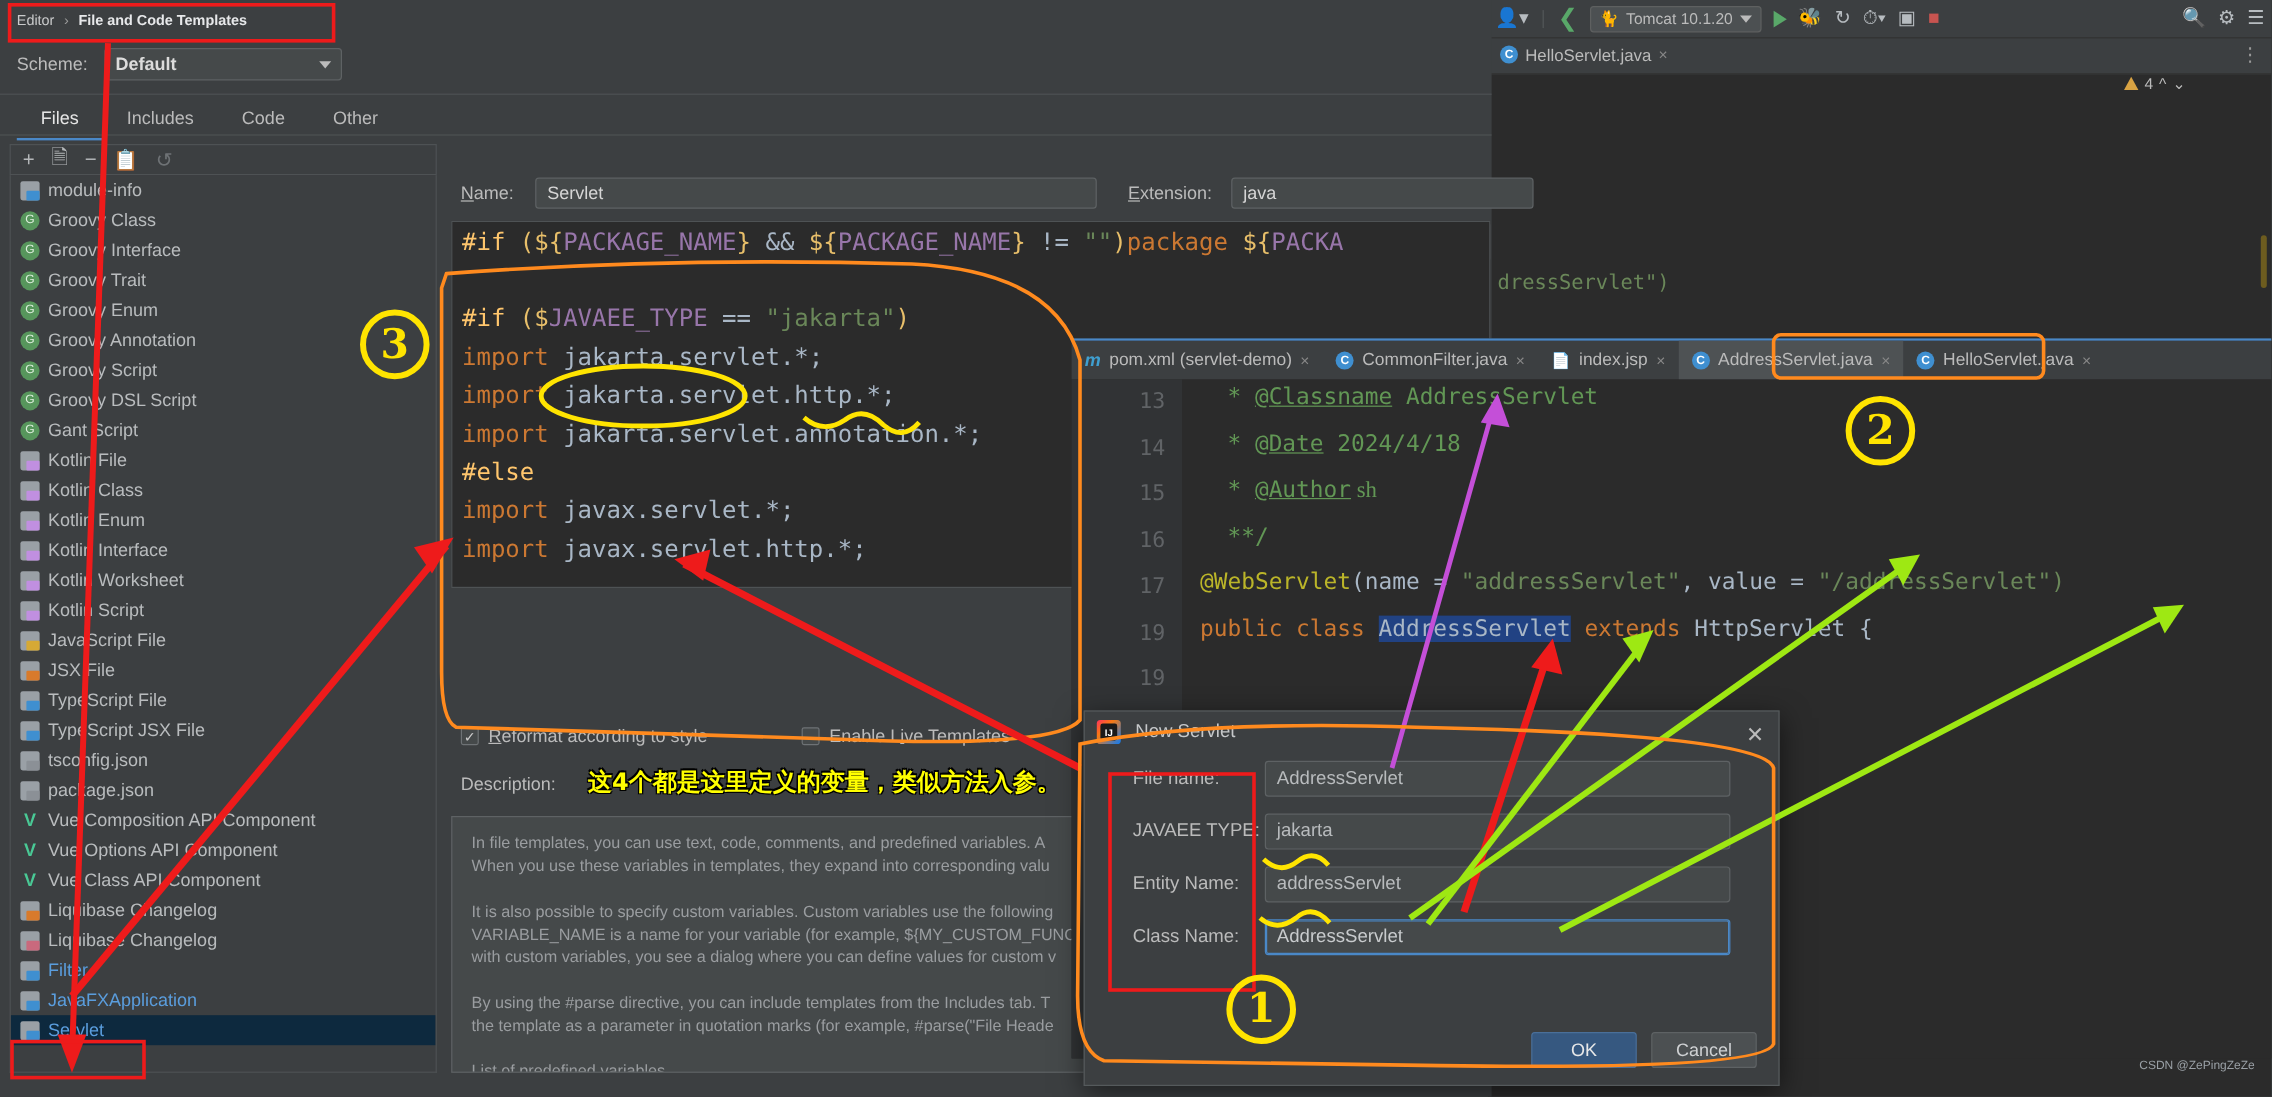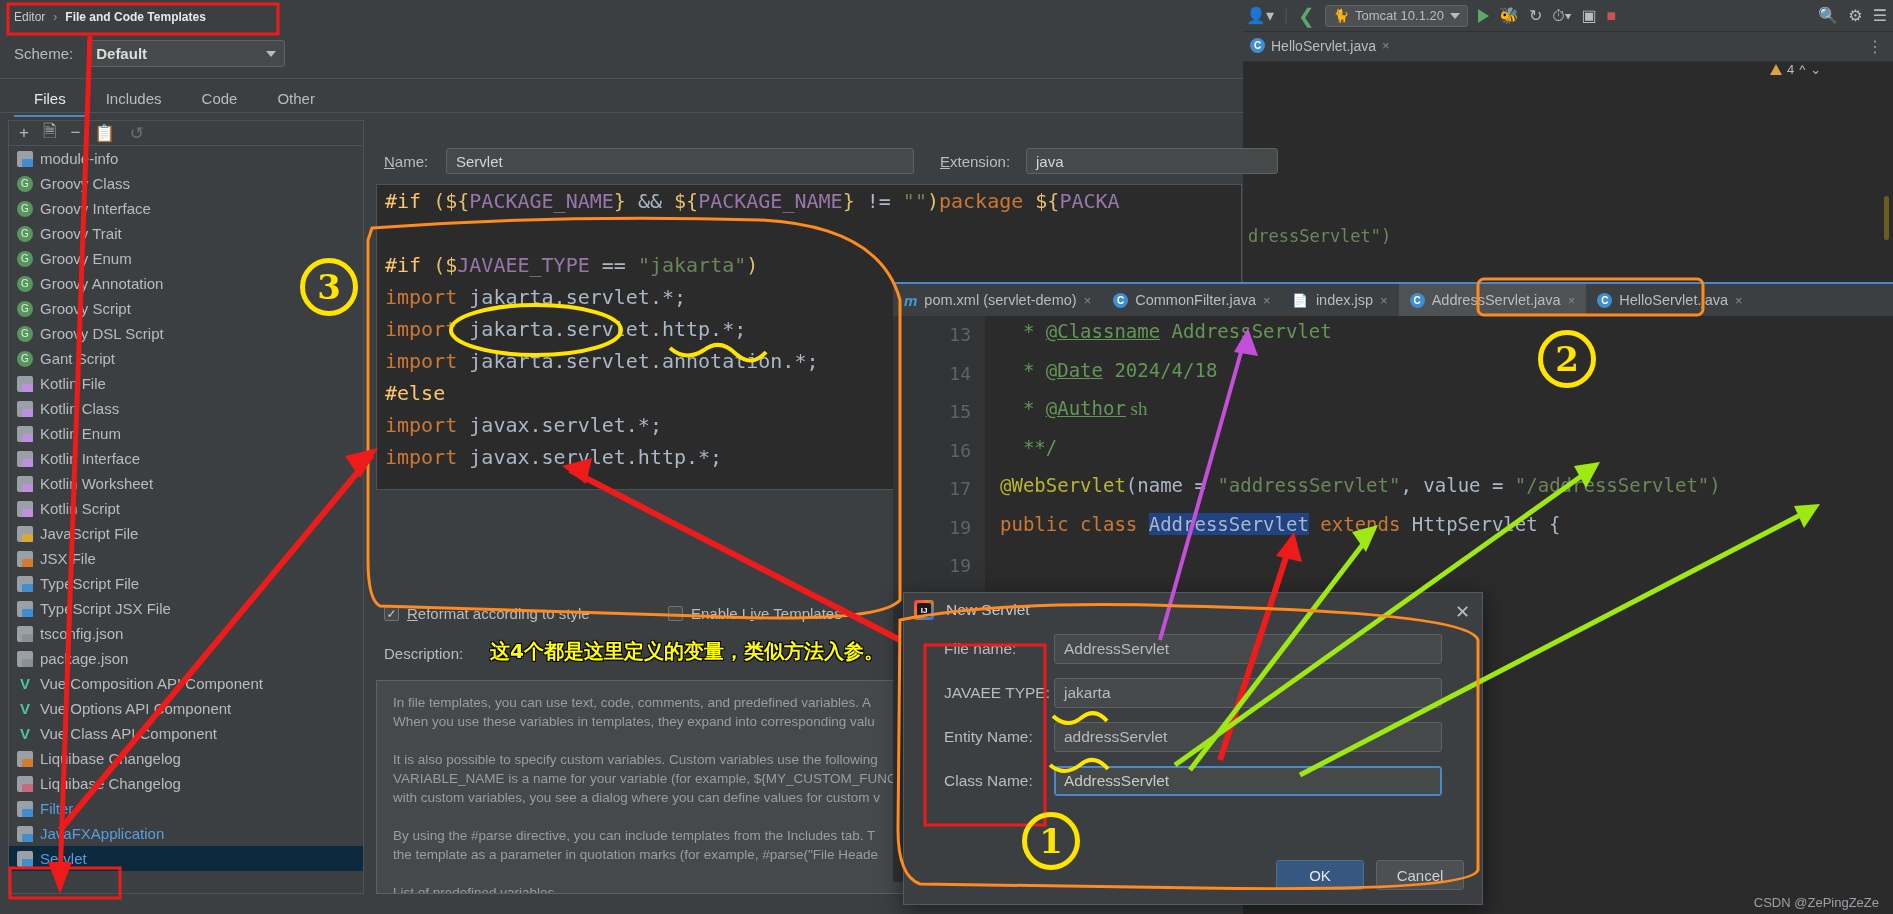--- a/index.html
+++ b/index.html
@@ -122,21 +122,21 @@
      font-size:15px; }
   .btn.primary { background:#365880; border:1px solid #4a6f99; color:#e8e8e8; }
   .btn.normal { background:#4c5052; border:1px solid #5e6264; color:#cfd1d3; }
 
   
   .ann { position:absolute; pointer-events:none; }
   svg.ann { overflow:visible; }
   .circ-num { position:absolute; width:58px; height:58px; border:5px solid #ffe400; border-radius:50%;
      color:#ffe400; font-size:34px; font-weight:bold; display:flex; align-items:center; justify-content:center;
      font-family:"DejaVu Serif", serif; }
-  .watermark { position:absolute; right:14px; bottom:4px; color:#9aa0a6; font-size:13px; }
+  .watermark { position:absolute; right:14px; bottom:20px; color:#9aa0a6; font-size:10px; }
 </style>
 </head>
 <body>
 
 <div id="root">
 
   <div class="ide-bg"></div>
 
   <div class="ide-toolbar">
     <span class="tb-ico">👤▾</span>

